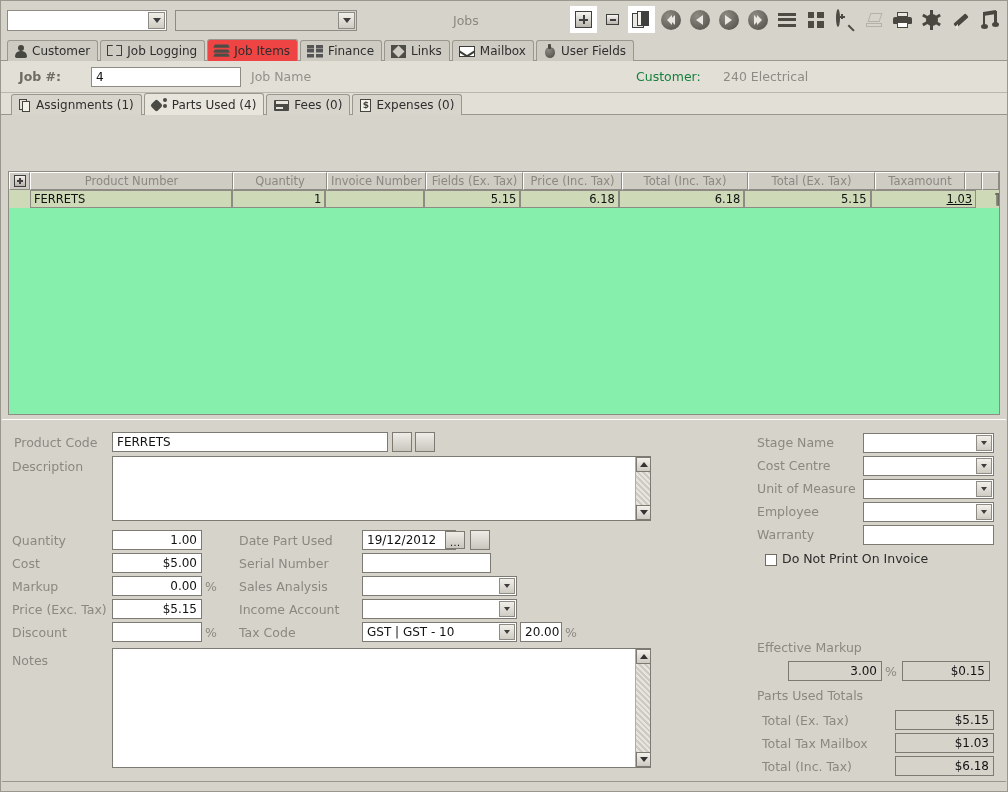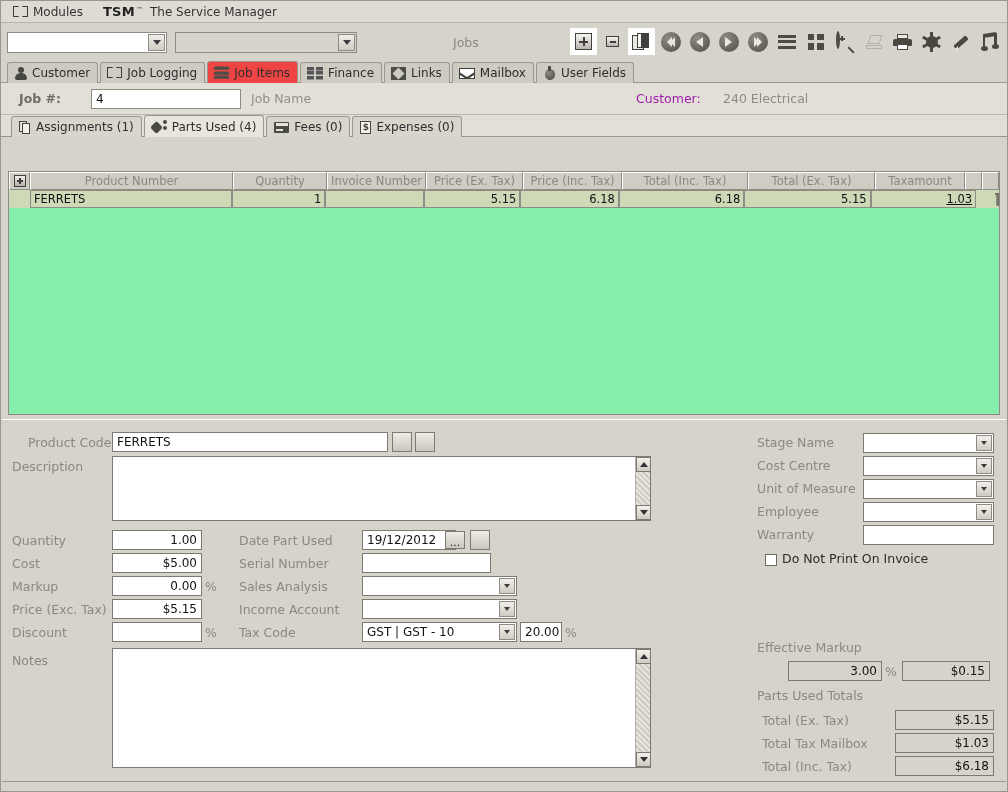--- a/index.html
+++ b/index.html
@@ -225,21 +225,21 @@
     padding-left: 18px;
   }
   .jobstrip .lbl { font-weight: bold; color:#6f6c64; font-size:12.5px; width:72px;}
   .jobstrip input.jn {
     width: 150px; height: 20px;
     border:1px solid #8e8b84; background:#fff;
     font-family:"DejaVu Sans",sans-serif; font-size:12px;
     padding: 0 4px; box-sizing:border-box; color:#111;
   }
   .jobstrip .jobname { margin-left:10px; color:#93908a; font-size:12.5px;}
-  .jobstrip .cust-lbl { position:absolute; left:635px; color:#a21caf; font-size:12.5px;}
+  .jobstrip .cust-lbl { position:absolute; left:635px; color:#15803d; font-size:12.5px;}
   .jobstrip .cust-val { position:absolute; left:722px; color:#8e8b84; font-size:12.5px;}
 
   
   .subtabrow {
     height: 22px; display:flex; align-items:flex-end;
     padding-left: 10px; background:#e2dfd7;
     position:relative; box-sizing:border-box;
   }
   .subtabrow:after{content:"";position:absolute;left:0;right:0;bottom:0;height:1px;background:#9a978f;}
   .subtab {
@@ -376,31 +376,20 @@
   .statusbar {
     position:absolute; left:1px;right:1px;bottom:0;height:9px;
     background:#d6d3cb; border-top:1px solid #9a978f;
   }
 </style>
 </head>
 <body>
 
 <div class="app">
 
-  <div class="menubar">
-    <div class="m-item">
-      <span class="ico-book"></span>
-      <span>Modules</span>
-    </div>
-    <div class="brand">
-      <span class="tsm">TSM</span>
-      <span class="tm">™</span>
-      <span class="full">The Service Manager</span>
-    </div>
-  </div>
 
   <div class="toolrow">
     <div class="combo cbo1">
       <span></span>
       <span class="arrow">
           <i></i>
         </span>
     </div>
     <div class="combo cbo2 gray">
       <span></span>
@@ -585,21 +574,21 @@
   </div>
 
   <div class="gridwrap">
     <div class="ghead">
       <div class="hc plus" style="width:21px;">
         <span class="plusbtn"></span>
       </div>
       <div class="hc" style="width:203px;">Product Number</div>
       <div class="hc" style="width:94px;">Quantity</div>
       <div class="hc" style="width:99px;">Invoice Number</div>
-      <div class="hc" style="width:97px;">Price (Ex. Tax)</div>
+      <div class="hc" style="width:97px;">Fields (Ex. Tax)</div>
       <div class="hc" style="width:99px;">Price (Inc. Tax)</div>
       <div class="hc" style="width:126px;">Total (Inc. Tax)</div>
       <div class="hc" style="width:127px;">Total (Ex. Tax)</div>
       <div class="hc" style="width:90px;">Taxamount</div>
       <div class="hc" style="width:17px;"></div>
       <div class="hc" style="flex:1;"></div>
     </div>
     <div class="grow">
       <div class="gc plain" style="width:21px;"></div>
       <div class="gc" style="width:203px;">FERRETS</div>
@@ -612,21 +601,21 @@
       <div class="gc num" style="width:106px;text-decoration:underline;">1.03</div>
       <div class="gc plain" style="width:17px;"></div>
       <div class="gc plain" style="flex:1;justify-content:center;">
         <span class="trash"></span>
       </div>
     </div>
   </div>
 
   <div class="detail">
 
-    <span class="dlabel" style="left:26px; top:15px;">Product Code</span>
+    <span class="dlabel" style="left:12px; top:15px;">Product Code</span>
     <div class="tin" style="left:110px; top:12px; width:276px;">FERRETS</div>
     <div class="btnsm" style="left:390px; top:12px;"></div>
     <div class="btnsm" style="left:413px; top:12px;"></div>
 
     <span class="dlabel" style="left:10px; top:39px;">Description</span>
     <div class="tin ta" style="left:110px; top:36px; width:539px; height:65px;"></div>
     <div class="vscroll" style="left:633px; top:37px; height:63px;">
       <span class="sb up">
           <i class="u"></i>
         </span>

